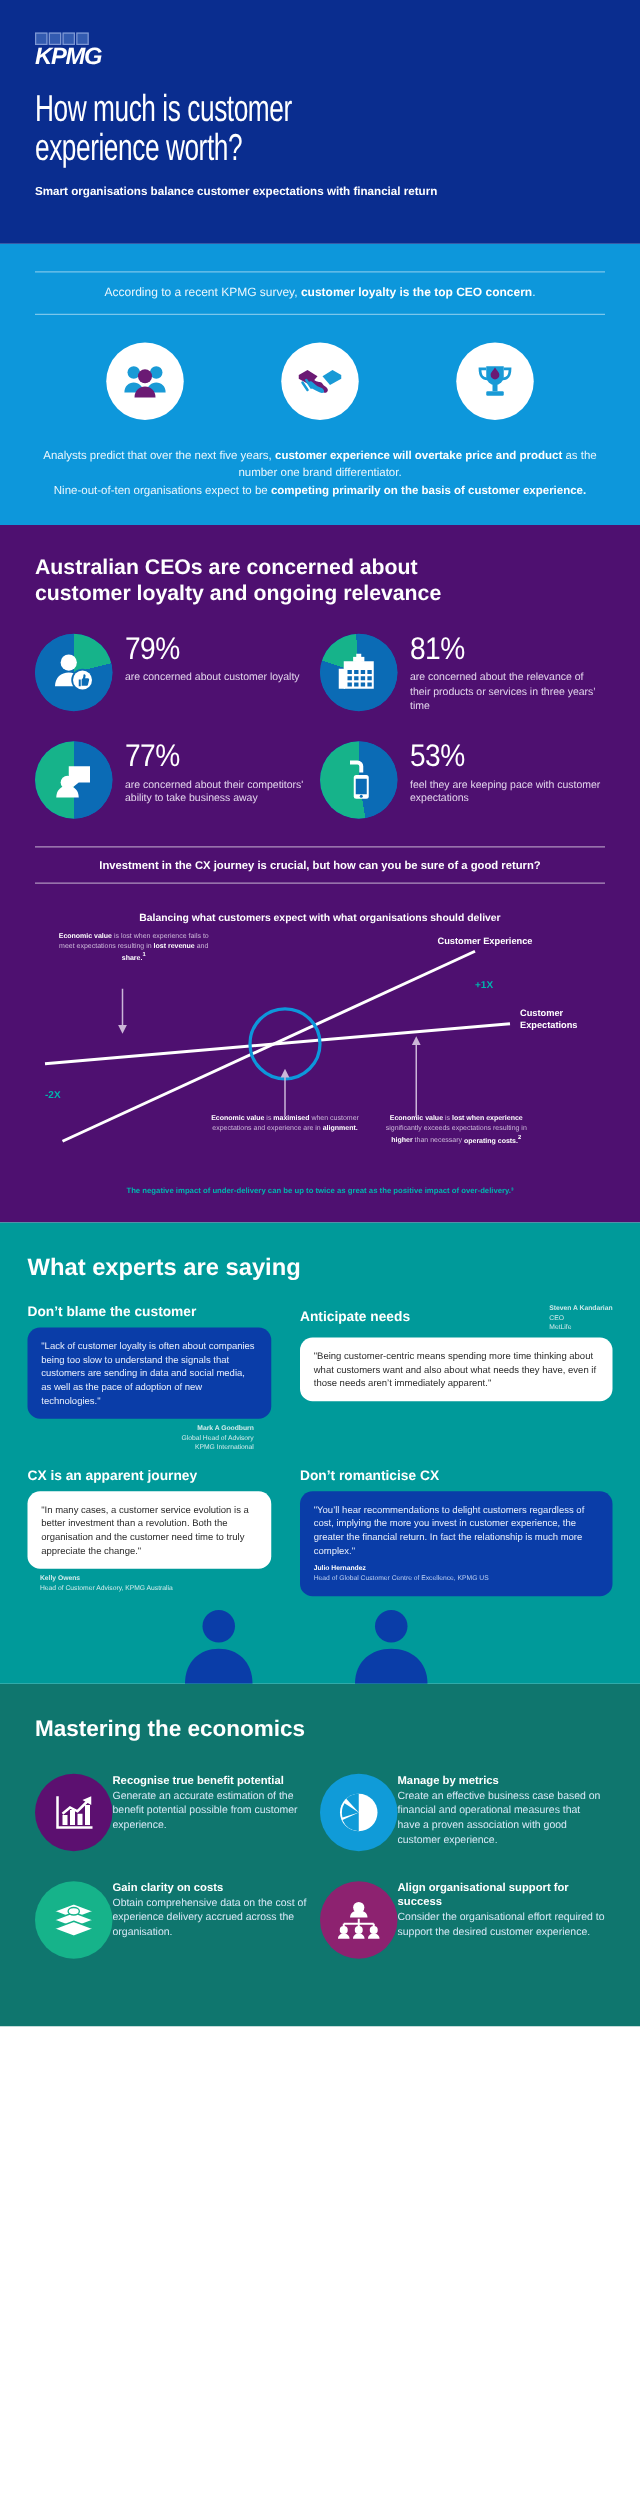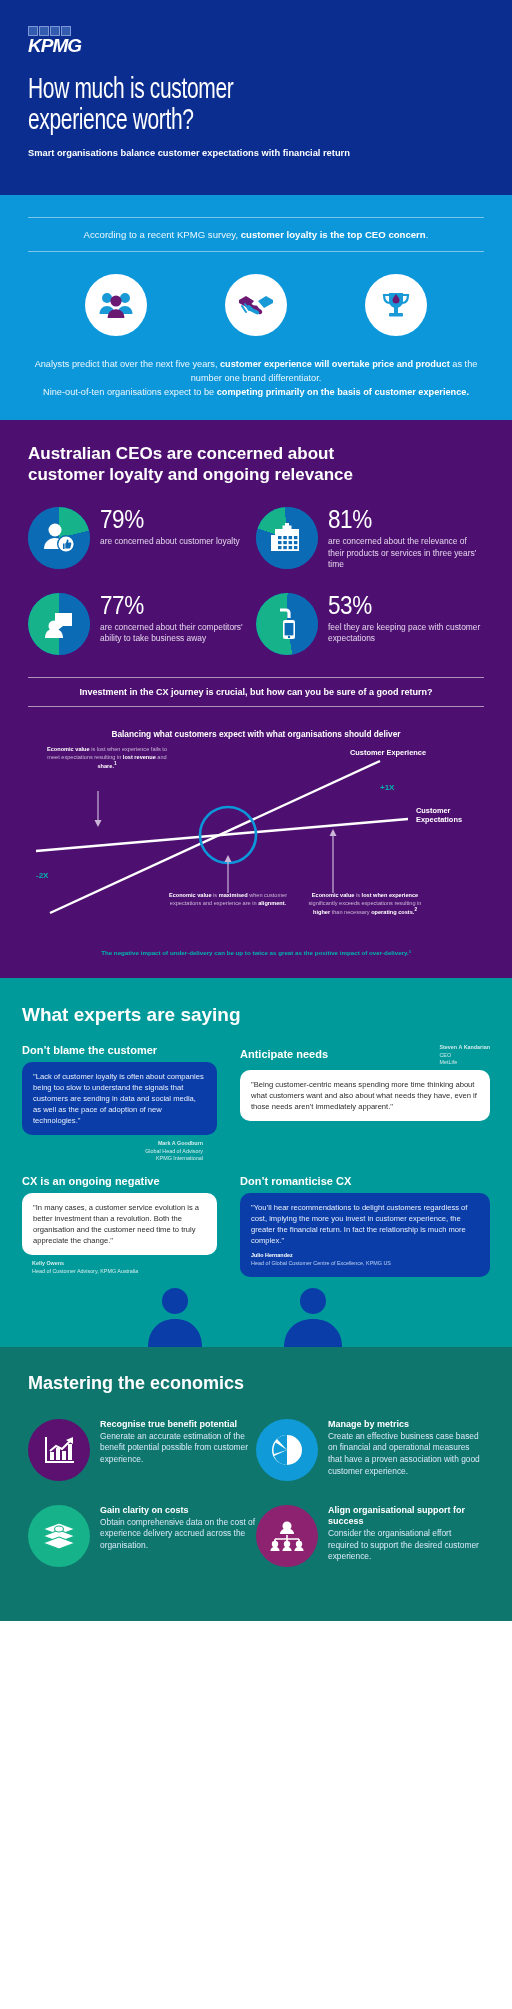--- a/index.html
+++ b/index.html
@@ -149,21 +149,21 @@
   .col-left { width:195px; }
   .col-right { width:250px; }
   .row-q { display:flex; justify-content:space-between; align-items:flex-start; }
   .silhouettes { position:relative; height:62px; margin-top:8px; }
   .sil { position:absolute; bottom:0; }
 
   
   .blue5 { background:#0f766e; padding:26px 28px 30px 28px; }
   .blue5-h { color:#fff; font-weight:700; font-size:18px; line-height:1.2; margin-bottom:24px; }
   .cards { display:flex; flex-wrap:wrap; }
-  .card { width:50%; display:flex; gap:10px; margin-bottom:24px; }
+  .card { width:50%; display:flex; margin-bottom:24px; }
   .card-ico {
     width:62px; height:62px; border-radius:50%; flex:0 0 62px;
     display:flex; align-items:center; justify-content:center;
   }
   .card-h { font-size:9px; font-weight:700; color:#fff; line-height:1.25; }
   .card-b { font-size:8.4px; color:#d9e9f7; line-height:1.38; margin-top:1px; }
 </style>
 </head>
 <body>
 
@@ -409,21 +409,21 @@
             </div>
           </div>
           <div class="bubble white" style="margin-top:3px;">
             <span>"Being customer-centric means spending more time thinking about what customers want and also about what needs they have, even if those needs aren’t immediately apparent."</span>
           </div>
         </div>
       </div>
 
       <div class="row-q" style="margin-top:12px;">
         <div class="col-left">
-          <div class="q-head">CX is an ongoing negative</div>
+          <div class="q-head">CX is an apparent journey</div>
           <div class="bubble white">
             <span>"In many cases, a customer service evolution is a better investment than a revolution. Both the organisation and the customer need time to truly appreciate the change."</span>
           </div>
           <div class="attrib light" style="padding:5px 0 0 10px;">
             <div class="nm">Kelly Owens</div>
             <div>Head of Customer Advisory, KPMG Australia</div>
           </div>
         </div>
 
         <div class="col-right">

